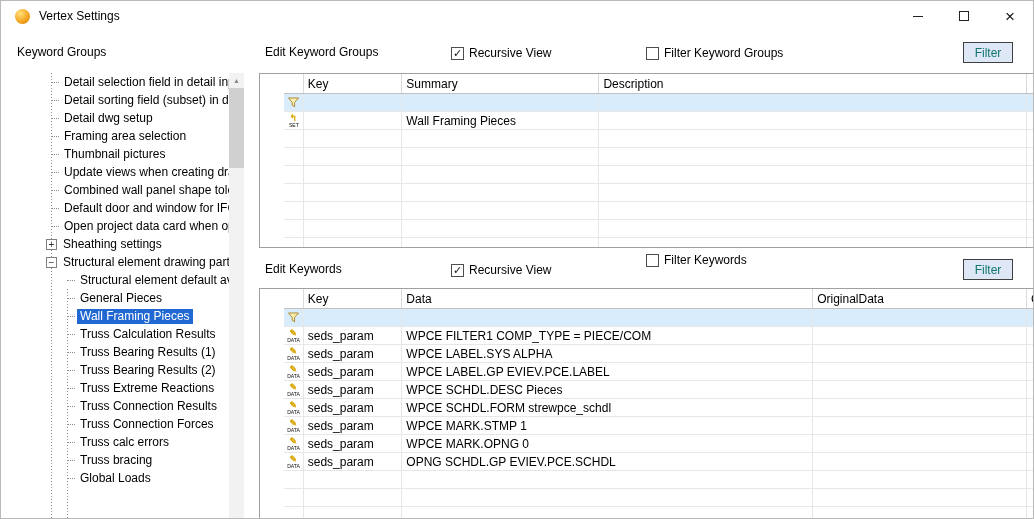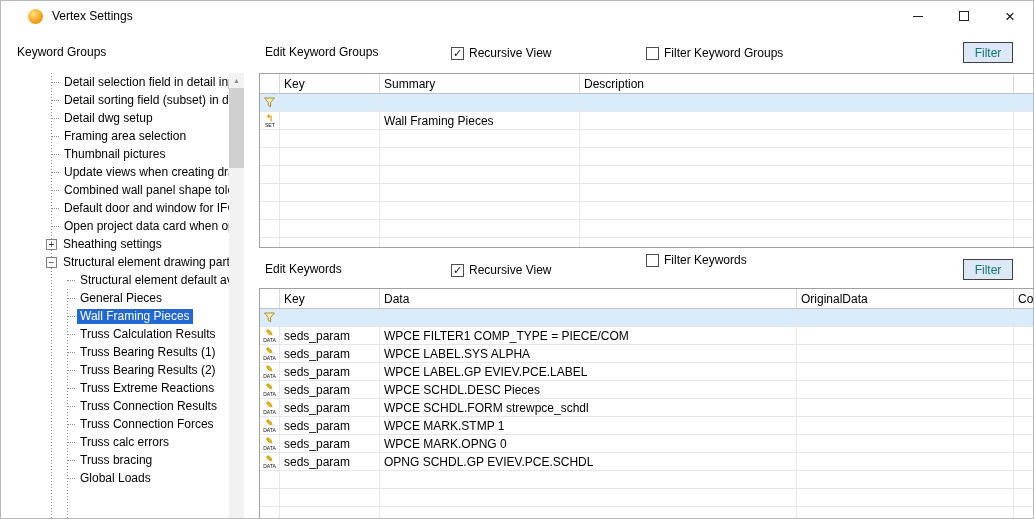--- a/index.html
+++ b/index.html
@@ -3,21 +3,21 @@
 <meta charset="utf-8">
 <style>
   * { margin:0; padding:0; box-sizing:border-box; }
   html,body { background:#fff; }
   .window {
     position:relative; width:1034px; height:519px; overflow:hidden;
     background:#fff; font-family:"Liberation Sans", sans-serif; font-size:12px; color:#000;
     border:1px solid #b9b9b9;
   }
   
-  .titlebar { position:absolute; left:0; top:0; width:100%; height:30px; display:flex; align-items:center; background:#fff; padding-left:27px; }
+  .titlebar { position:absolute; left:0; top:0; width:100%; height:30px; display:flex; align-items:center; background:#fff; padding-left:14px; }
   .app-icon { width:15px; height:15px; border-radius:50%; flex:none;
     background: radial-gradient(circle at 35% 30%, #ffe07a, #f5a623 55%, #d97b00); margin-right:9px; }
   .title { font-size:12px; }
   .win-controls { margin-left:auto; display:flex; height:100%; }
   .win-btn { width:46px; height:100%; display:flex; align-items:center; justify-content:center; cursor:default; }
   .glyph-min { width:10px; height:1px; background:#222; display:block; }
   .glyph-max { width:10px; height:10px; border:1px solid #222; display:block; }
   .glyph-close { font-size:17px; line-height:17px; color:#111; }
   
   .slabel { position:absolute; font-size:12px; white-space:nowrap; }
@@ -40,21 +40,21 @@
   .lvl2 { padding-left:26px; }
   .stub { width:8px; border-top:1px dotted #8f8f8f; margin-right:2px; flex:none; }
   .expander { width:11px; height:11px; border:1px solid #7f7f7f; background:#fff; display:flex; align-items:center; justify-content:center; font-size:10px; line-height:9px; color:#333; margin-left:-5px; margin-right:3px; flex:none; }
   .tree-label { padding:0 3px; line-height:15px; }
   .selected .tree-label { background:var(--sel, #2268d2); color:#fff; }
   
   .scrollbar { position:absolute; left:228px; top:72px; width:15px; height:447px; background:#f2f2f2; }
   .sb-btn { height:15px; display:flex; align-items:center; justify-content:center; font-size:7px; color:#8b8b8b; }
   .sb-thumb { position:absolute; left:0; top:15px; width:15px; height:80px; background:#d0d0d0; }
   
-  .dtable { position:absolute; left:258px; width:776px; background:#fff; border:1px solid #a0a0a0; border-right:none; overflow:hidden; }
+  .dtable { position:absolute; left:258px; width:776px; background:#fff; border:1px solid #a0a0a0; border-right:none; overflow:hidden;padding-left:24px; }
   .thead { display:flex; height:20px; border-bottom:1px solid #c2c2c2; }
   .th { font-size:12px; padding:3px 4px 0 4px; border-right:1px solid #dadada; white-space:nowrap; overflow:hidden; }
   .trow { display:flex; height:18px; border-bottom:1px solid #e7e7e7; }
   .trow.hl { background:var(--hl, #d9ecfb); }
   .td { height:100%; border-right:1px solid #e7e7e7; padding:0 4px; display:flex; align-items:center; white-space:nowrap; overflow:hidden; font-size:12px; }
   .c0 { width:20px; justify-content:center; padding:0; }
   .clast { flex:1; border-right:none;text-align:right; }
   .t-top .c1 { width:100px; } .t-top .c2 { width:200px; } .t-top .c3 { width:434px; }
   .t-bot .c1 { width:100px; } .t-bot .c2 { width:417px; } .t-bot .c3 { width:217px; }
   

